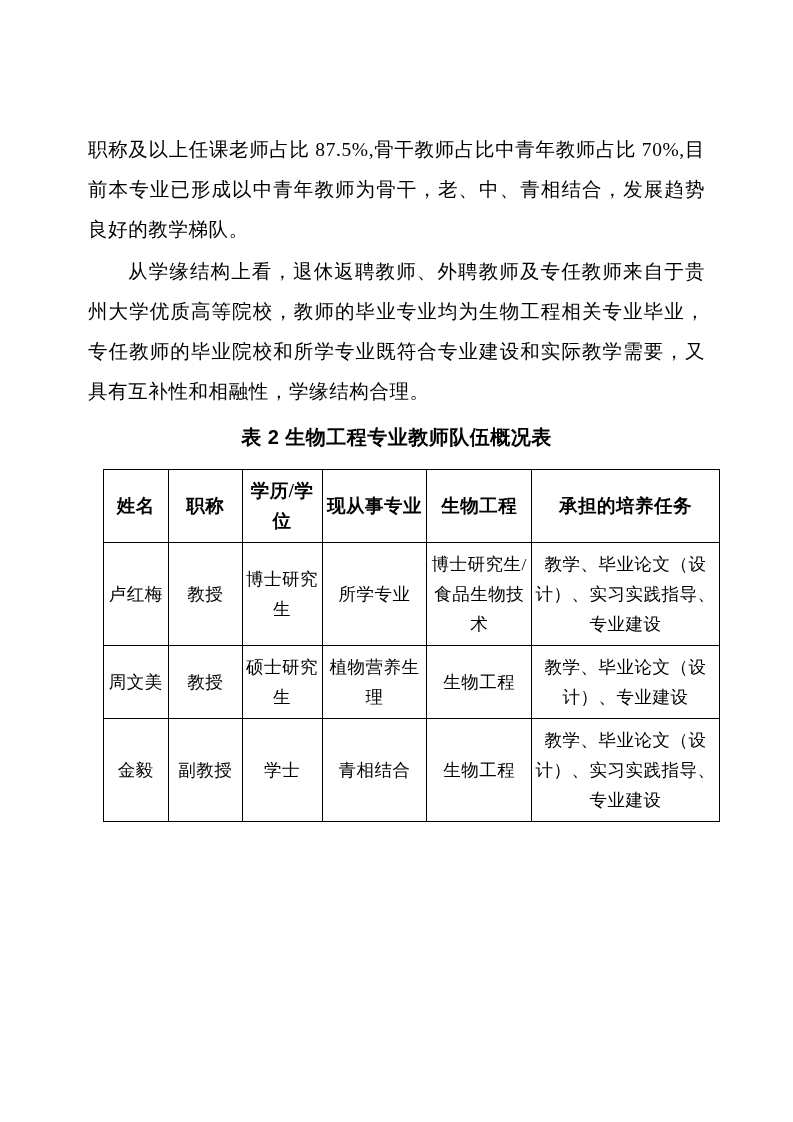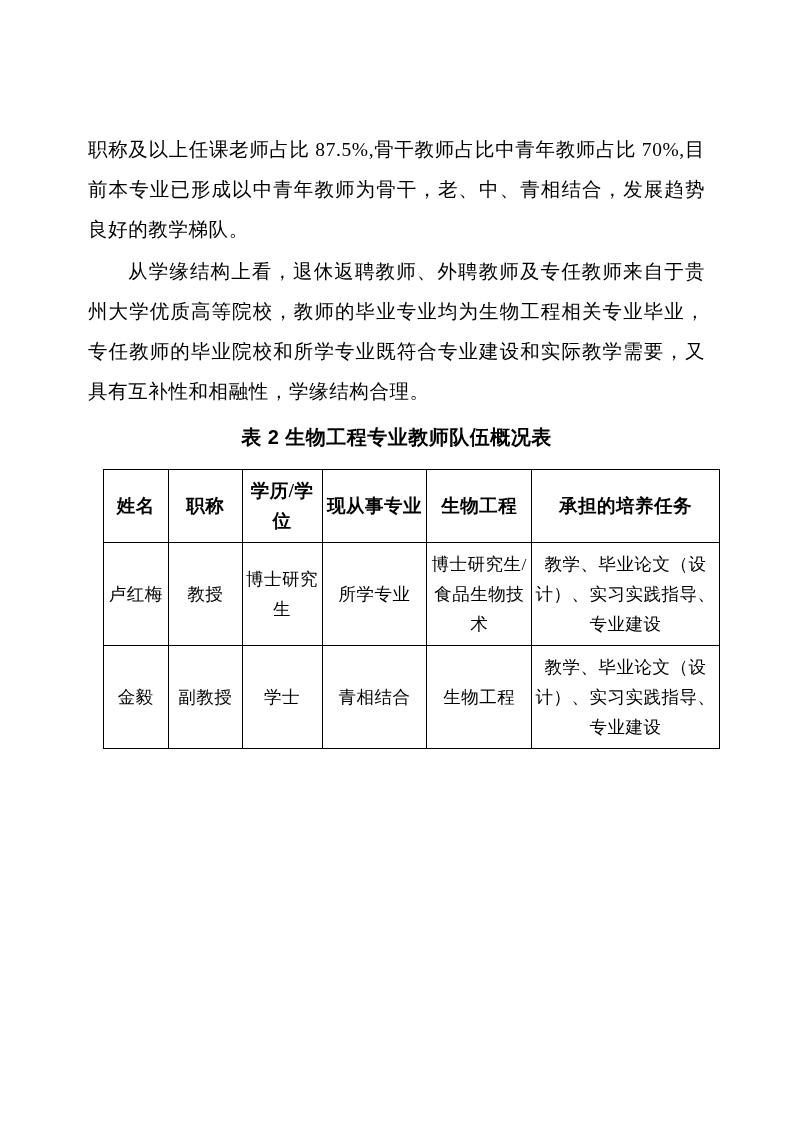--- a/index.html
+++ b/index.html
@@ -100,20 +100,28 @@
     <tbody>
       <tr>
         <td>卢红梅</td>
         <td>教授</td>
         <td>博士研究生</td>
         <td>所学专业</td>
         <td>博士研究生/食品生物技术</td>
         <td>教学、毕业论文（设计）、实习实践指导、专业建设</td>
       </tr>
       <tr>
+        <td>周文美</td>
+        <td>教授</td>
+        <td>硕士研究生</td>
+        <td>植物营养生理</td>
+        <td>生物工程</td>
+        <td>教学、毕业论文（设计）、专业建设</td>
+      </tr>
+      <tr>
         <td>金毅</td>
         <td>副教授</td>
         <td>学士</td>
         <td>青相结合</td>
         <td>生物工程</td>
         <td>教学、毕业论文（设计）、实习实践指导、专业建设</td>
       </tr>
     </tbody>
   </table>
 

